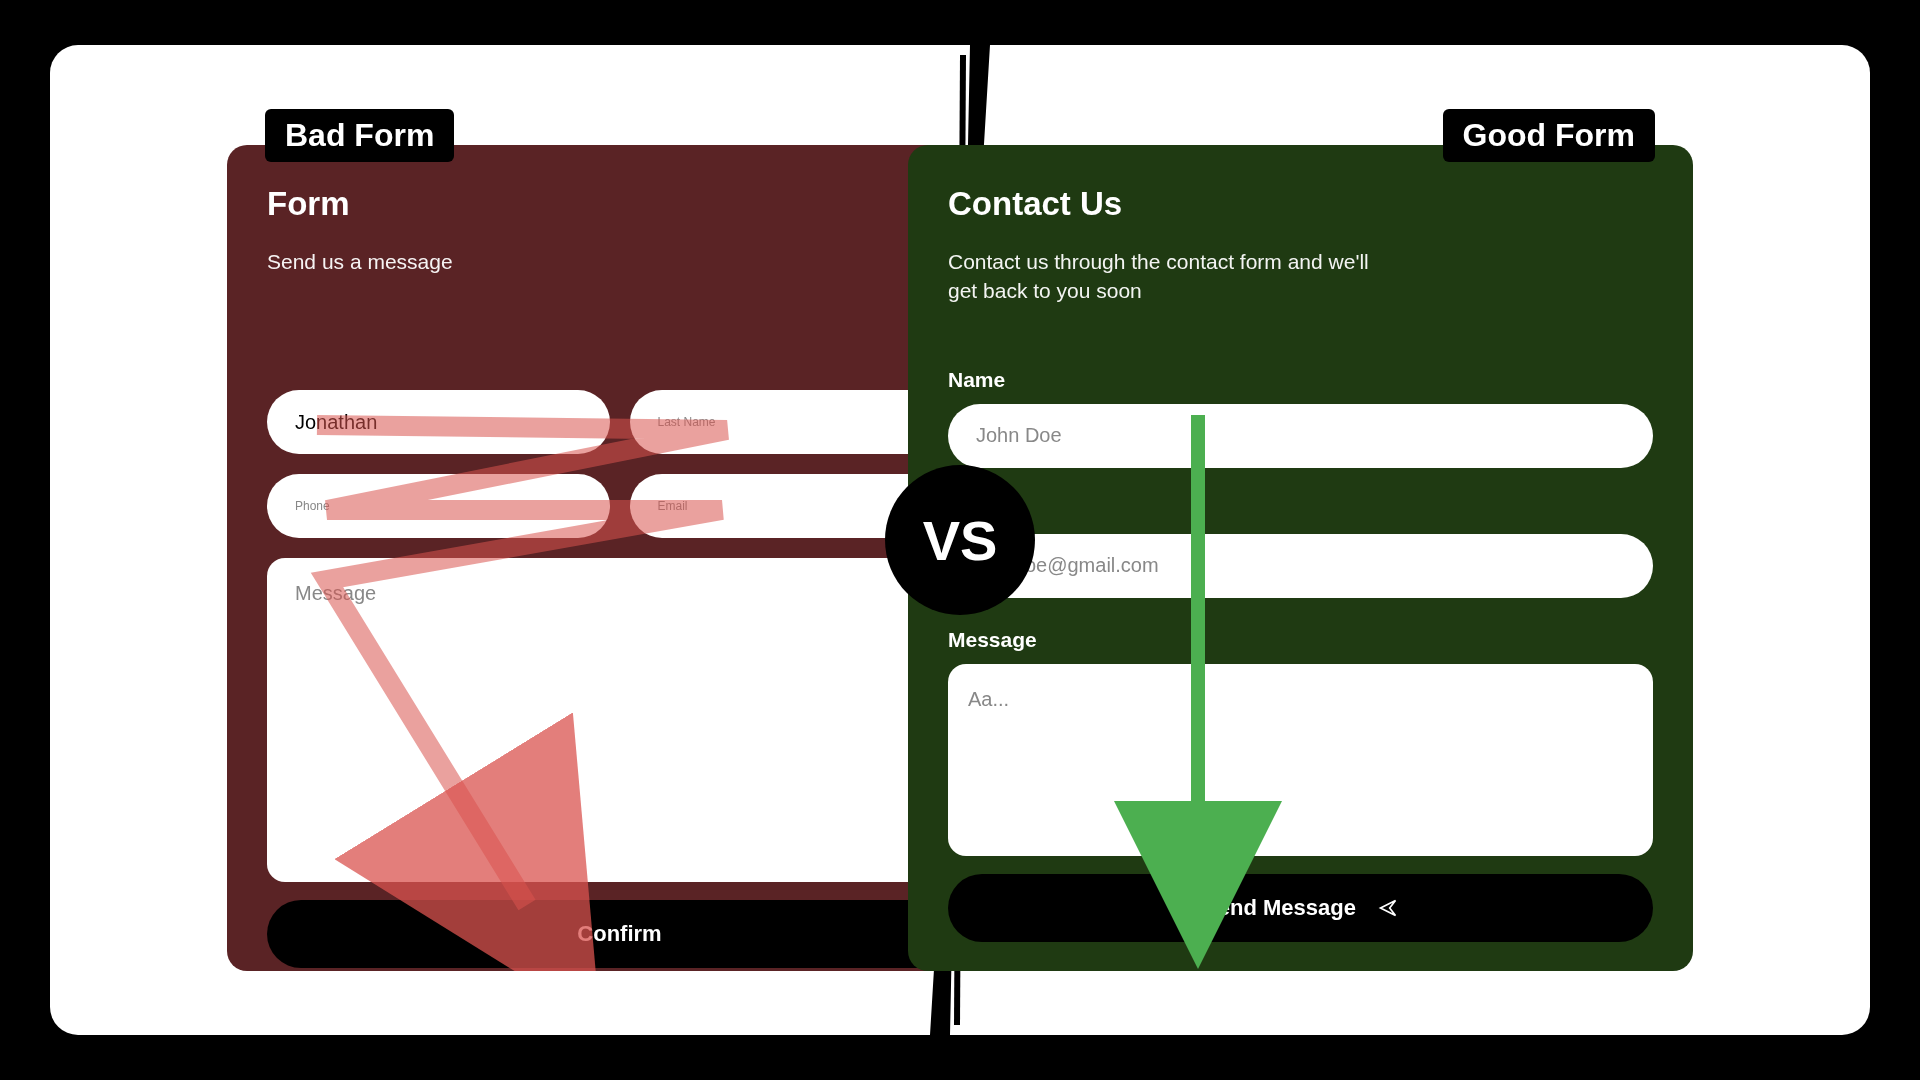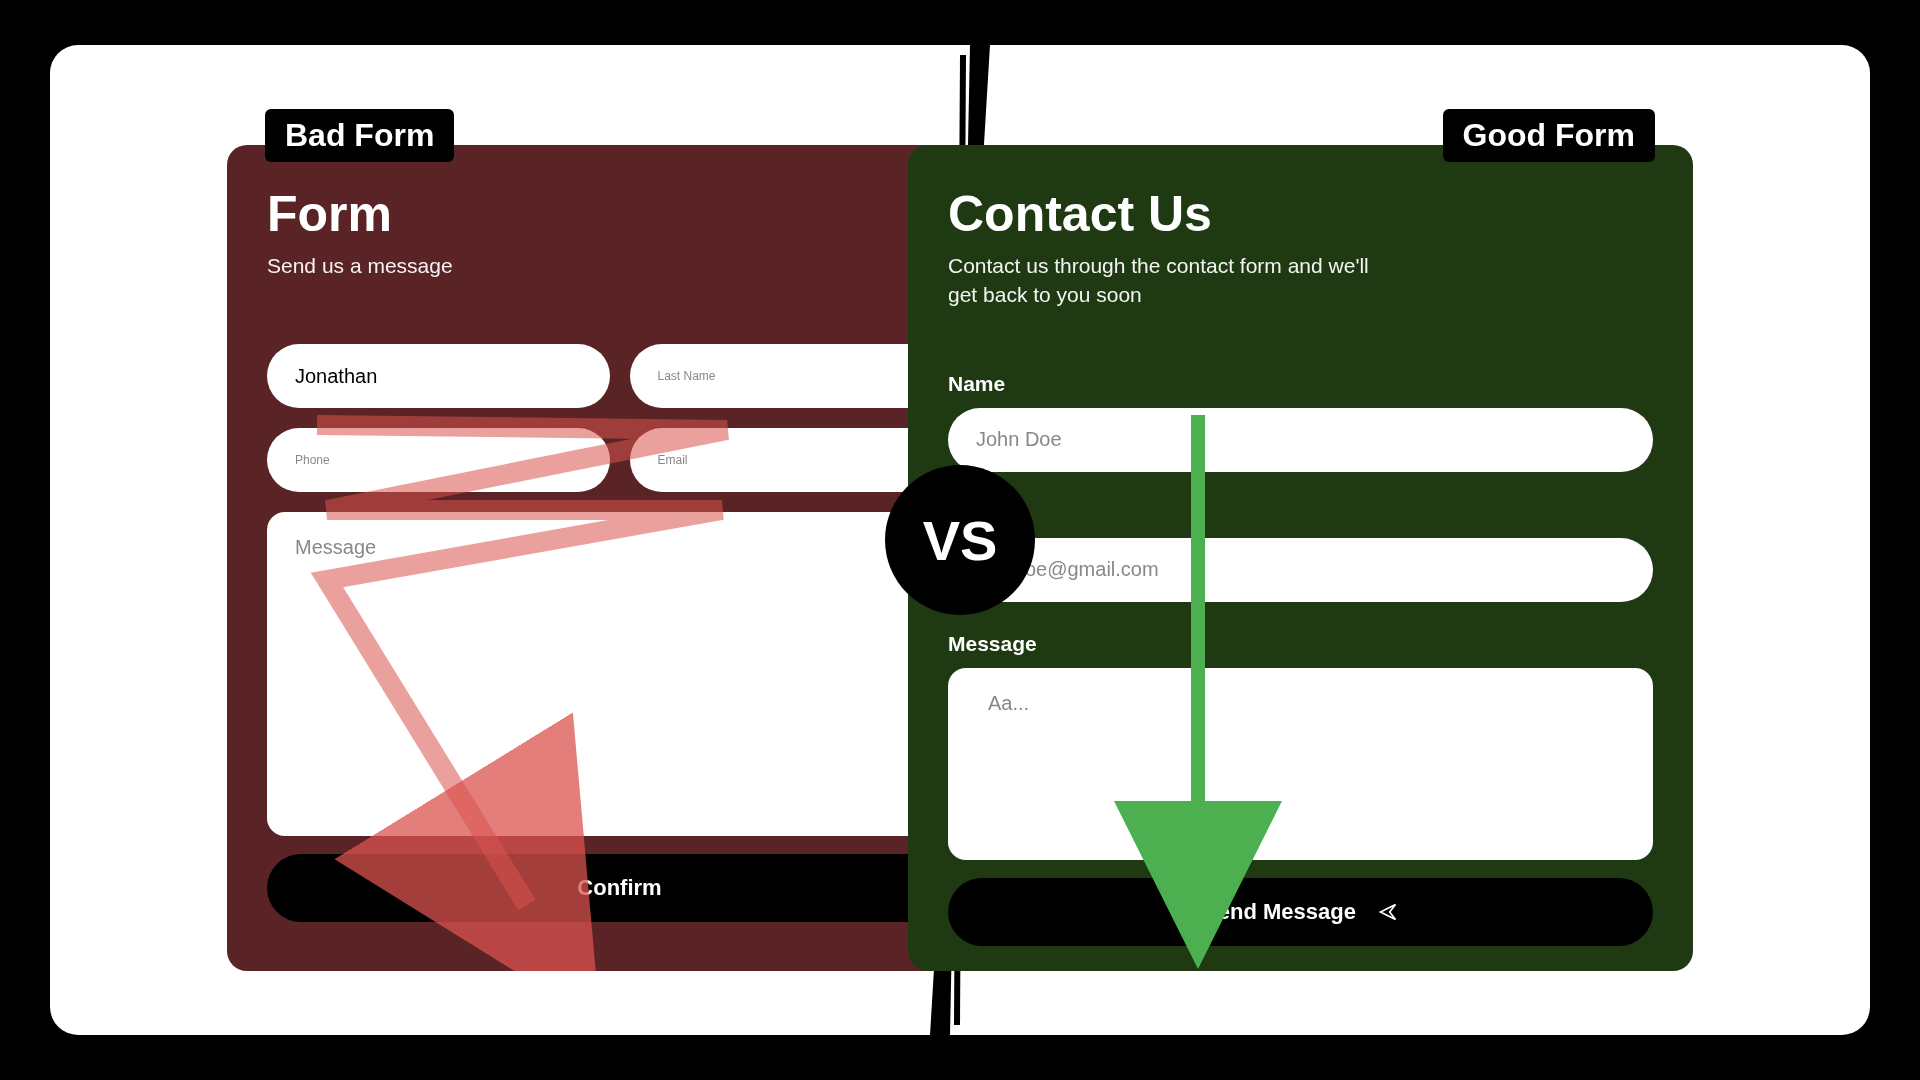--- a/index.html
+++ b/index.html
@@ -33,25 +33,25 @@
     background: #000;
     color: #fff;
     font-weight: 800;
     font-size: 32px;
     padding: 8px 20px;
     border-radius: 6px;
   }
   .badge.left  { left: 38px; }
   .badge.right { right: 38px; }
 
-  .panel h1 { font-size: 50px; font-weight: 800; margin-bottom: 8px; }
+  .panel h1 { font-size: 33px; font-weight: 800; margin-bottom: 24px; }
   .panel p.sub { font-size: 21px; opacity: .95; line-height: 1.4; max-width: 430px; }
 
   
-  .bad .fields { margin-top: 64px; }
+  .bad .fields { margin-top: 114px; }
   .bad .row { display: flex; gap: 20px; margin-bottom: 20px; }
   .bad .pill {
     flex: 1;
     background: #fff;
     border-radius: 999px;
     height: 64px;
     display: flex; align-items: center;
     padding: 0 28px;
   }
   .bad .pill.filled { color: #000; font-size: 20px; }
@@ -83,21 +83,21 @@
     display: flex; align-items: center;
     padding: 0 28px;
     color: #888;
     font-size: 20px;
     margin-bottom: 30px;
   }
   .good .msgbox {
     background: #fff;
     border-radius: 18px;
     height: 192px;
-    padding: 24px 40px;
+    padding: 24px 20px;
     color: #888;
     font-size: 20px;
   }
   .good .send {
     margin-top: 18px;
     height: 68px;
     background: #000;
     border-radius: 999px;
     display: flex; align-items: center; justify-content: center;
     color: #fff; font-size: 22px; font-weight: 600;

